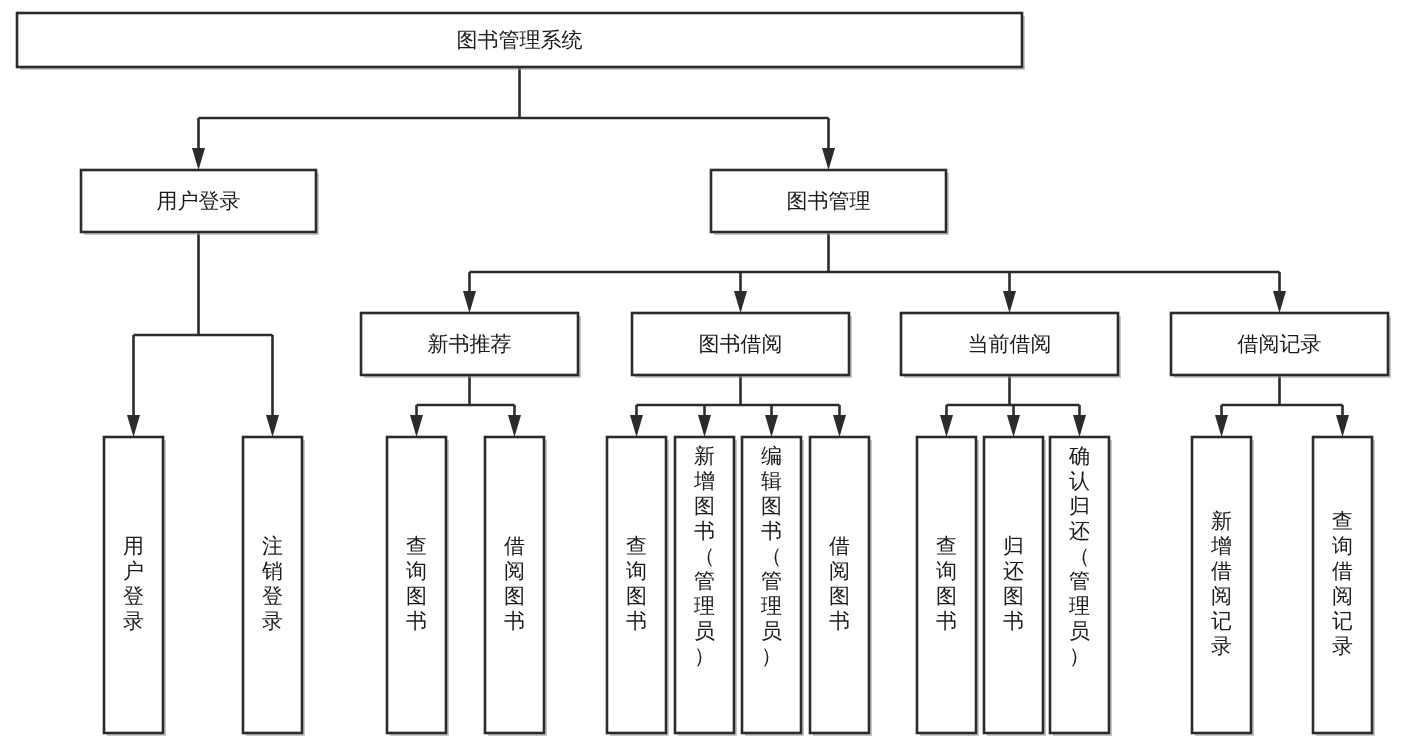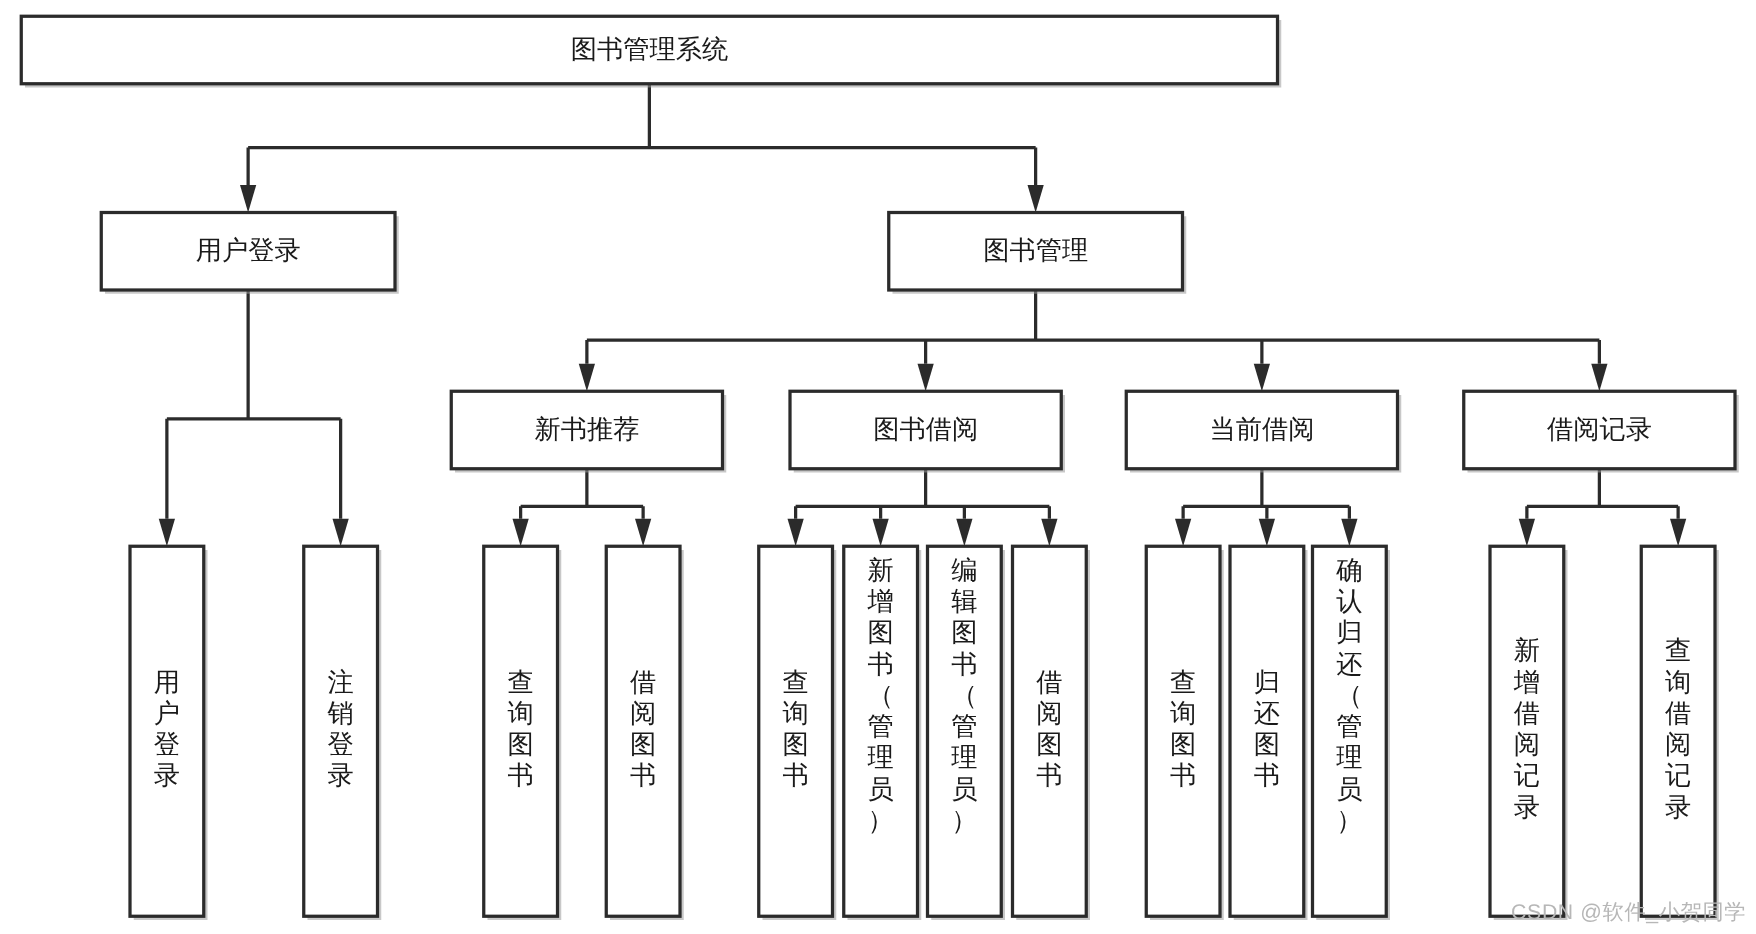--- a/index.html
+++ b/index.html
@@ -227,15 +227,14 @@
           <text x="1221.5" y="527.5" class="node-label-v"><tspan x="1221.5" dy="0">新</tspan><tspan x="1221.5" dy="25">增</tspan><tspan x="1221.5" dy="25">借</tspan><tspan x="1221.5" dy="25">阅</tspan><tspan x="1221.5" dy="25">记</tspan><tspan x="1221.5" dy="25">录</tspan></text>
         </g>
         <g>
           <rect x="1316" y="440" width="59" height="296" class="node-shadow"></rect>
           <rect x="1313" y="437" width="59" height="296" class="node-box"></rect>
           <text x="1342.5" y="527.5" class="node-label-v"><tspan x="1342.5" dy="0">查</tspan><tspan x="1342.5" dy="25">询</tspan><tspan x="1342.5" dy="25">借</tspan><tspan x="1342.5" dy="25">阅</tspan><tspan x="1342.5" dy="25">记</tspan><tspan x="1342.5" dy="25">录</tspan></text>
         </g>
       </g>
   </svg>
 
-  <div class="watermark">CSDN @软件_小贺同学</div>
 
 </div>
 
 </body></html>

